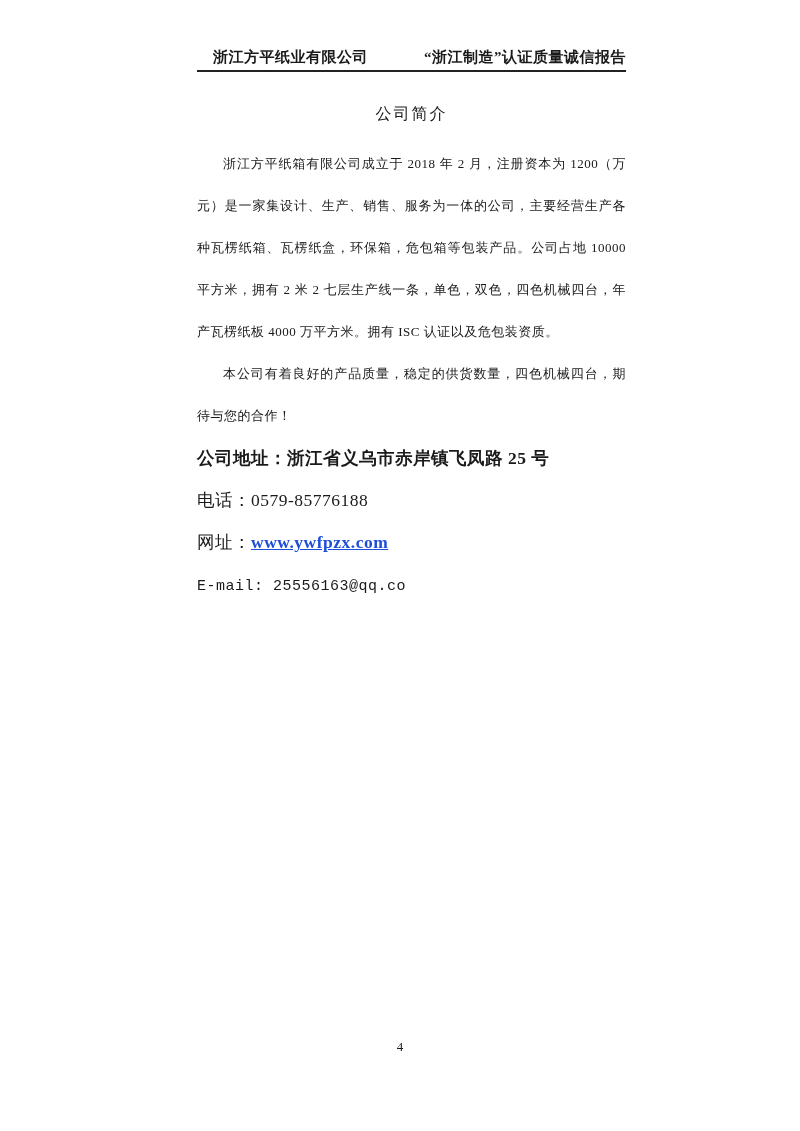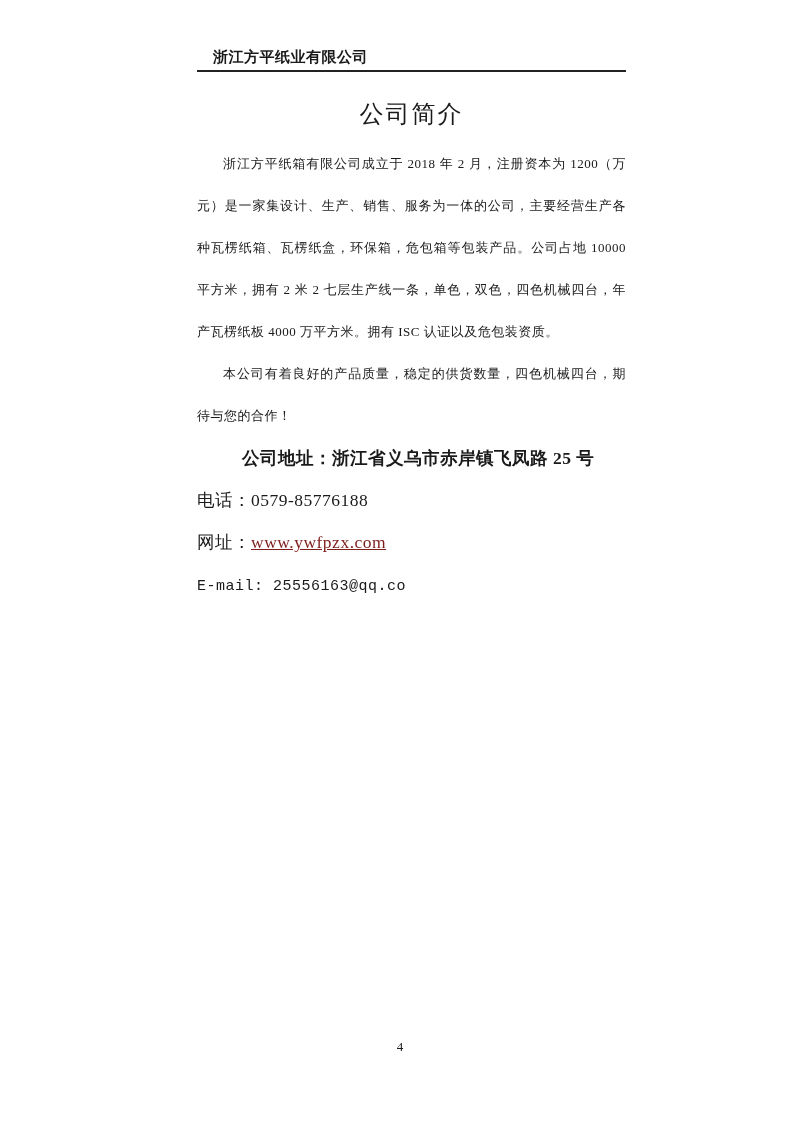--- a/index.html
+++ b/index.html
@@ -30,21 +30,21 @@
     font-size: 15px;
     font-weight: bold;
     letter-spacing: 0.5px;
     white-space: nowrap;
   }
   .doc-header .left {
     padding-left: 16px;
   }
   .doc-title {
     text-align: center;
-    font-size: 24px;
+    font-size: 16px;
     font-weight: normal;
     letter-spacing: 2px;
     margin: 27px 0 14px 0;
     line-height: 30px;
   }
   .body-text p {
     margin: 0;
     font-size: 13px;
     line-height: 42px;
     text-align: justify;
@@ -54,21 +54,20 @@
   .contact {
     font-size: 17.5px;
     line-height: 42px;
     letter-spacing: 0.5px;
   }
   .contact .line {
     white-space: nowrap;
   }
   .contact .line.address {
     font-weight: bold;
-    margin-left: 45px;
   }
   .contact a {
     color: #0000ee;
     text-decoration: underline;
   }
   .contact .email {
     font-family: "Liberation Mono", "DejaVu Sans Mono", monospace;
     font-size: 15px;
   }
   .page-number {
@@ -82,38 +81,39 @@
   }
 </style>
 </head>
 <body>
 
 <div class="page">
   <div class="content">
 
     <div class="doc-header">
       <span class="left">浙江方平纸业有限公司</span>
+      <span class="right">“浙江制造”认证质量诚信报告</span>
     </div>
 
     <h1 class="doc-title">公司简介</h1>
 
     <div class="body-text">
       <p>浙江方平纸箱有限公司成立于 2018 年 2 月，注册资本为 1200（万元）是一家集设计、生产、销售、服务为一体的公司，主要经营生产各种瓦楞纸箱、瓦楞纸盒，环保箱，危包箱等包装产品。公司占地 10000 平方米，拥有 2 米 2 七层生产线一条，单色，双色，四色机械四台，年产瓦楞纸板 4000 万平方米。拥有 ISC 认证以及危包装资质。</p>
       <p>本公司有着良好的产品质量，稳定的供货数量，四色机械四台，期待与您的合作！</p>
     </div>
 
     <div class="contact">
       <div class="line address">
         <span>公司地址：</span><span>浙江省义乌市赤岸镇飞凤路 25 号</span>
       </div>
       <div class="line">
         <span>电话：</span><span>0579-85776188</span>
       </div>
       <div class="line">
-        <span>网址：</span><a href="#" style="color: #7f1d1d;">www.ywfpzx.com</a>
+        <span>网址：</span><a href="#" style="color: #1d4ed8; font-weight: bold;">www.ywfpzx.com</a>
       </div>
       <div class="line">
         <span class="email">E-mail: </span><span class="email">25556163@qq.co</span>
       </div>
     </div>
 
   </div>
 
   <div class="page-number">4</div>
 </div>

